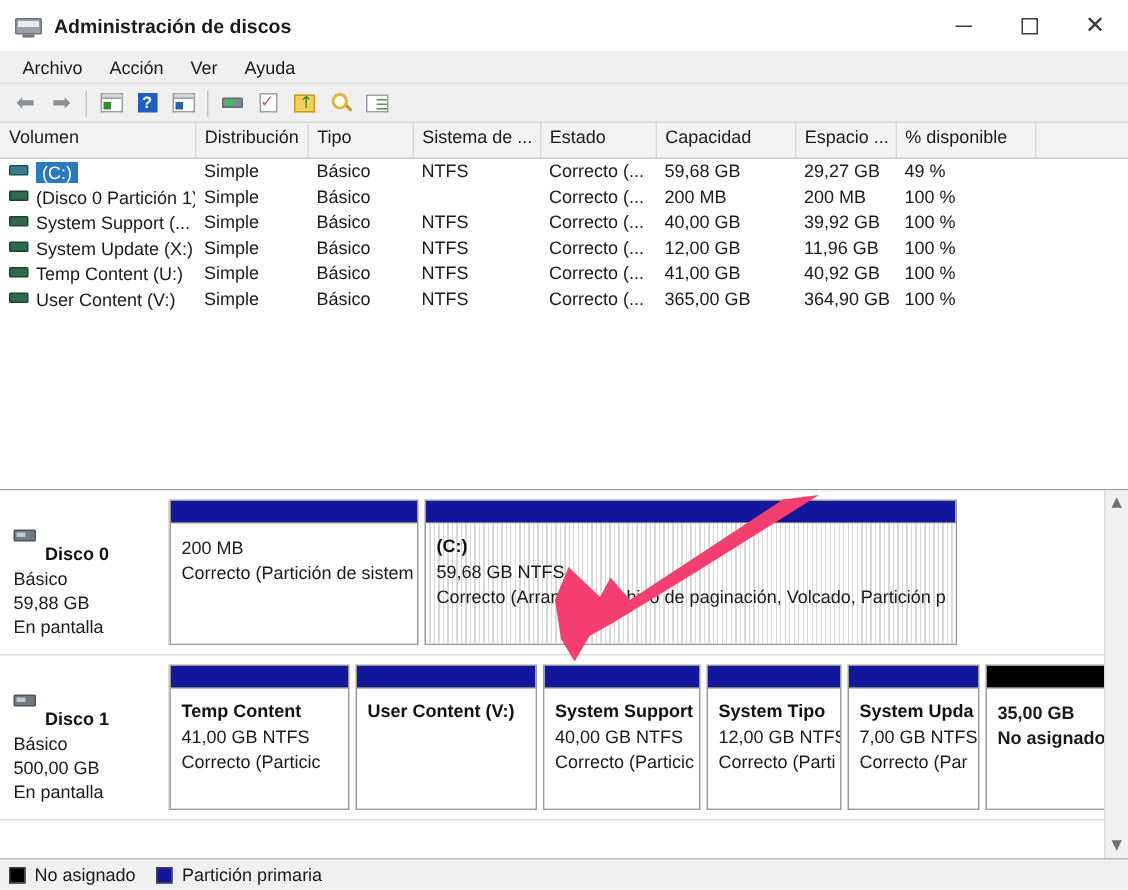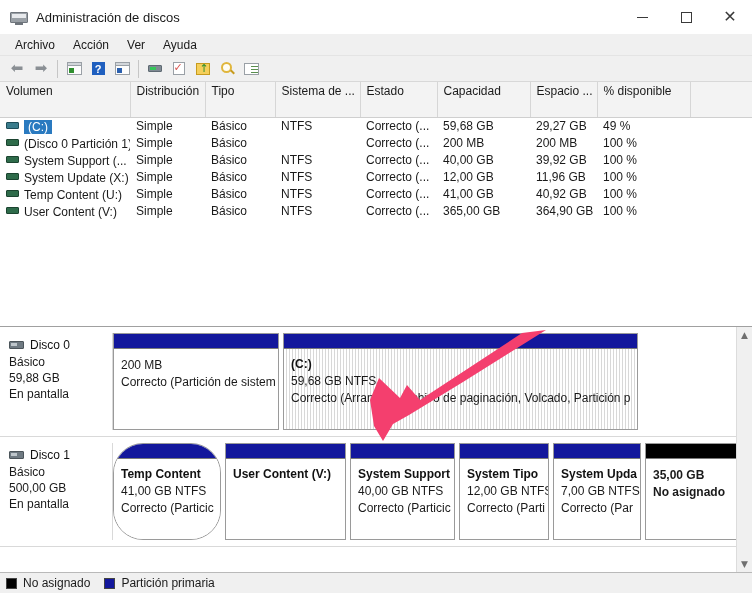--- a/index.html
+++ b/index.html
@@ -15,20 +15,21 @@
     width: 752px; height: 593px;
     background: #f0f0f0;
     display: flex; flex-direction: column;
   }
 
   
   .titlebar {
     height: 34px; background: #ffffff;
     display: flex; align-items: center;
     flex: 0 0 34px;
+    font-weight: bold;
   }
   .title-icon {
     width: 18px; height: 16px; margin-left: 10px; margin-right: 8px;
     position: relative; flex: 0 0 auto;
   }
   .title-icon .body {
     position: absolute; left: 0; top: 3px; width: 18px; height: 11px;
     background: #9aa0a6; border: 1px solid #6f757c; border-radius: 1px;
   }
   .title-icon .scr {
@@ -124,21 +125,21 @@
     flex: 0 0 245px; background: #ffffff;
     display: flex; flex-direction: column;
     border-bottom: 1px solid #a0a0a0;
     position: relative; overflow: hidden;
   }
   table.vollist { border-collapse: collapse; width: 752px; table-layout: fixed; }
   table.vollist th {
     background: #f3f3f3; border-right: 1px solid #d6d6d6;
     border-bottom: 1px solid #cfcfcf;
     font-weight: normal; font-size: 12px; color: #1a1a1a;
-    text-align: left; padding: 2px 0 19px 6px; height: 19px;
+    text-align: left; padding: 2px 0 7px 6px; height: 19px;
     white-space: nowrap; overflow: hidden;
   }
   table.vollist td {
     font-size: 12px; color: #1a1a1a; padding: 0 0 0 6px;
     height: 17px; white-space: nowrap; overflow: hidden;
   }
   td.volcell { padding-left: 4px; }
   .vol-ico {
     display: inline-block; width: 13px; height: 7px; background: #3a7c8c;
     border: 1px solid #1d4d59; border-radius: 1px; vertical-align: middle;
@@ -161,21 +162,21 @@
   .diskinfo {
     width: 113px; flex: 0 0 113px; padding: 5px 0 0 9px;
     border-right: 1px solid #d9d9d9; background:#ffffff;
   }
   .diskinfo .dhead { display:flex; align-items:center; margin-bottom:2px;}
   .dsk-ico {
     width: 15px; height: 8px; background:#6f7a82; border:1px solid #4c555b;
     border-radius:1px; margin-right:6px; position:relative;
   }
   .dsk-ico::after{content:'';position:absolute;left:1px;top:1px;width:6px;height:3px;background:#bfc7cc;}
-  .dname { font-size:12px; font-weight:normal; color:#111; }
+  .dname { font-size:12px; font-weight:bold; color:#111;margin-top:24px; }
   .dmeta { font-size:12px; color:#1a1a1a; line-height:16px; }
   .parts { flex: 1 1 auto; display:flex; padding-left: 0px; padding-right: 8px; }
   .part {
     border: 1px solid #9a9a9a; background:#ffffff;
     margin-right: 4px; display:flex; flex-direction:column;
     overflow:hidden; position:relative; height: 97px;
   }
   .part .cap { height: 15px; background:#13179c; border-bottom:1px solid #7a7a7a; }
   .part.unalloc .cap { background:#000000; }
   .part .pbody { flex:1 1 auto; padding: 8px 0 0 7px; background:#ffffff; overflow:hidden;}
@@ -438,21 +439,21 @@
           <div class="diskinfo">
             <div class="dhead">
               <span class="dsk-ico"></span>
               <span class="dname">Disco 1</span>
             </div>
             <div class="dmeta">Básico</div>
             <div class="dmeta">500,00 GB</div>
             <div class="dmeta">En pantalla</div>
           </div>
           <div class="parts">
-            <div class="part" style="width: 108px; border-radius: 30px;">
+            <div class="part" style="width: 120px;">
               <div class="cap"></div>
               <div class="pbody">
                 <div class="ptitle">Temp Content</div>
                 <div class="pline">41,00 GB NTFS</div>
                 <div class="pline">Correcto (Particic</div>
               </div>
             </div>
             <div class="part" style="width: 121px;">
               <div class="cap"></div>
               <div class="pbody">

